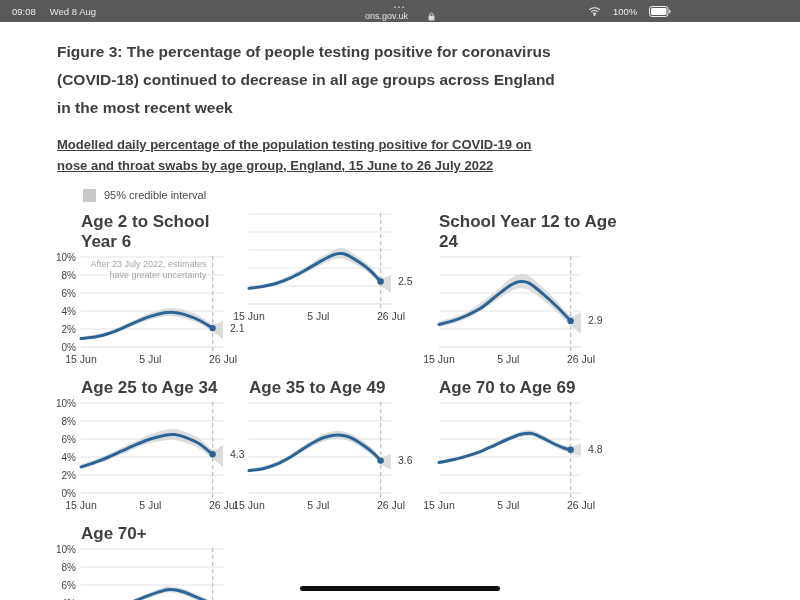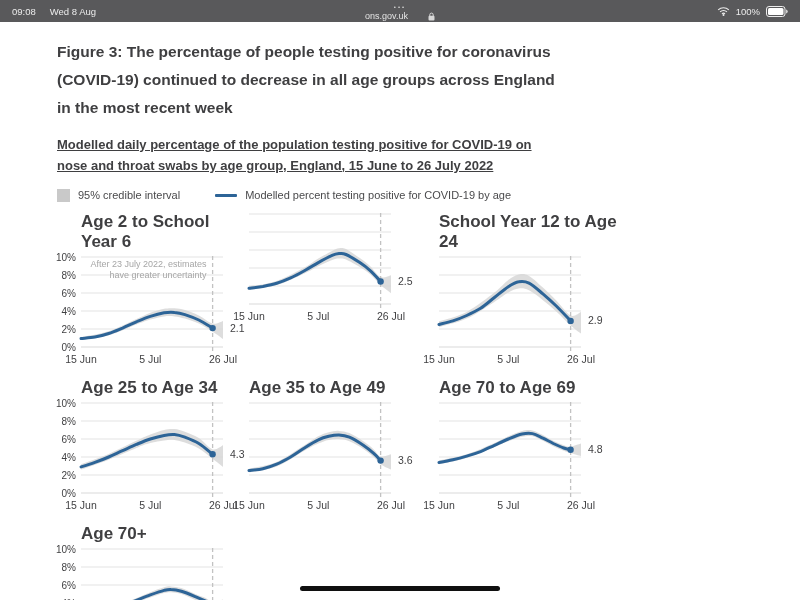--- a/index.html
+++ b/index.html
@@ -7,30 +7,30 @@
     font-family:"Liberation Sans","DejaVu Sans",sans-serif; }
 
   
   .statusbar { position:absolute; top:0; left:0; width:800px; height:22px;
     background:#59595b; color:#ececec; display:flex; align-items:center;
     justify-content:space-between; padding:0 12px; font-size:9.5px; }
   .sb-left { display:flex; gap:14px; align-items:center; width:200px;text-align:right; }
   .sb-center { display:flex; flex-direction:column; align-items:center; line-height:1; margin-top:2px; }
   .sb-dots { font-size:6px; letter-spacing:2px; color:#d8d8d8; margin-bottom:2px; }
   .sb-url { display:flex; align-items:center; gap:20px; font-size:9px; color:#e4e4e4; }
-  .sb-right { display:flex; gap:6px; align-items:center; width:200px; justify-content:flex-end; }
+  .sb-right { display:flex; gap:12px; align-items:center; width:200px; }
 
   
   .content { position:absolute; top:22px; left:0; width:800px; }
   .figure-title { margin:16px 0 0 57px; max-width:508px; font-size:15.5px;
     font-weight:bold; line-height:1.82; color:#3f3f41; }
   .figure-subtitle { margin:11px 0 0 57px; max-width:492px; font-size:13px;
     font-weight:bold; line-height:1.62; color:#3f3f41;text-decoration:underline; }
 
-  .legend { margin:13px 0 0 57px; display:flex; align-items:center; gap:35px;
+  .legend { margin:13px 0 0 83px; display:flex; align-items:center; gap:24px;
     font-size:11px; color:#4a4a4c; }
   .legend-item { display:flex; align-items:center; gap:8px; }
   .swatch-band { width:13px; height:13px; background:#c9c9c9; }
   .swatch-line { width:22px; height:3px; background:#2d6497; border-radius:1px; }
 
   .charts { margin:10px 0 0 57px; }
   .chart-row { display:flex; }
   .chart-cell { width:190px; margin-bottom:13px; }
   .chart-title { font-size:17px; font-weight:bold; color:#3f3f41; margin-bottom:3px; }
   .chart-cell svg { overflow:visible; display:block; }
@@ -66,31 +66,27 @@
     <span>100%</span>
     <svg width="22" height="11" viewBox="0 0 22 11">
       <rect x="0.5" y="0.5" width="18.5" height="10" rx="2.5" fill="none" stroke="#ececec" stroke-width="1"></rect>
       <rect x="2" y="2" width="15.5" height="7" rx="1.5" fill="#ffffff"></rect>
       <path d="M20.2 3.5v4a2.1 2.1 0 0 0 0-4z" fill="#ececec"></path>
     </svg>
   </div>
 </header>
 
 <main class="content">
-  <h1 class="figure-title">Figure 3: The percentage of people testing positive for coronavirus (COVID-19) continued to decrease in all age groups across England in the most recent week</h1>
+  <h1 class="figure-title">Figure 3: The percentage of people testing positive for coronavirus (COVID-18) continued to decrease in all age groups across England in the most recent week</h1>
   <h2 class="figure-subtitle">Modelled daily percentage of the population testing positive for COVID-19 on nose and throat swabs by age group, England, 15 June to 26 July 2022</h2>
 
   <div class="legend">
     <div class="legend-item">
       <span class="swatch-band"></span>
       <span>95% credible interval</span>
-    </div>
-    <div class="legend-item">
-      <span class="swatch-line"></span>
-      <span>Modelled percent testing positive for COVID-19 by age</span>
     </div>
   </div>
 
   <div class="charts" id="charts">
       <div class="chart-row">
         <div class="chart-cell">
           <div class="chart-title" style="margin-left:24px">Age 2 to School Year 6</div>
           <svg width="198" height="110" viewBox="0 0 198 110">
             <line x1="24" y1="92" x2="166" y2="92" stroke="#d9d9d9" stroke-width="1"></line>
             <text x="19" y="95.5" text-anchor="end" font-size="10" fill="#3f3f41">0%</text>

